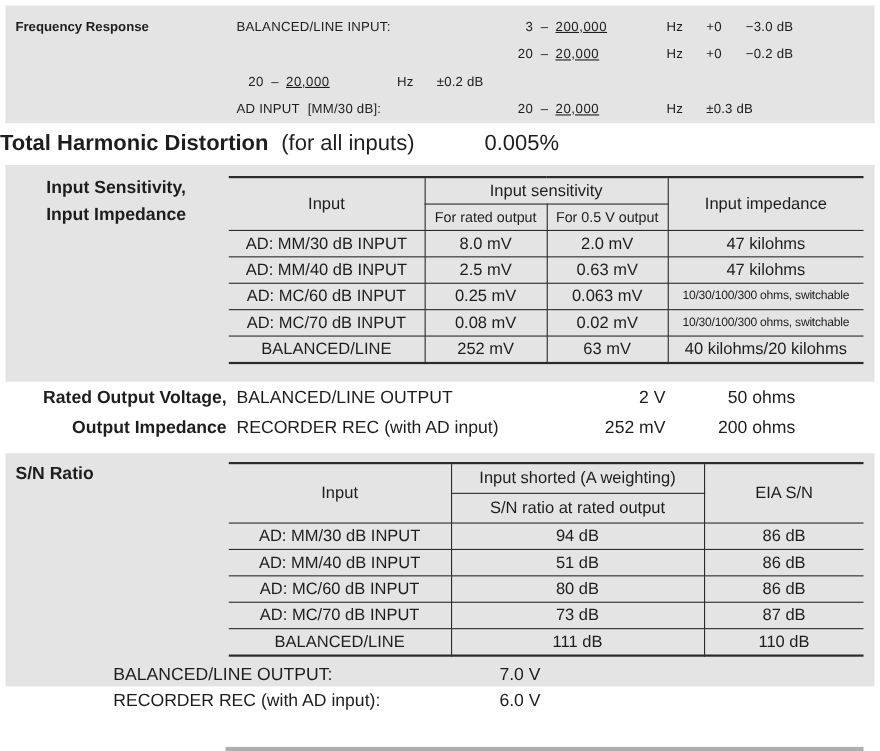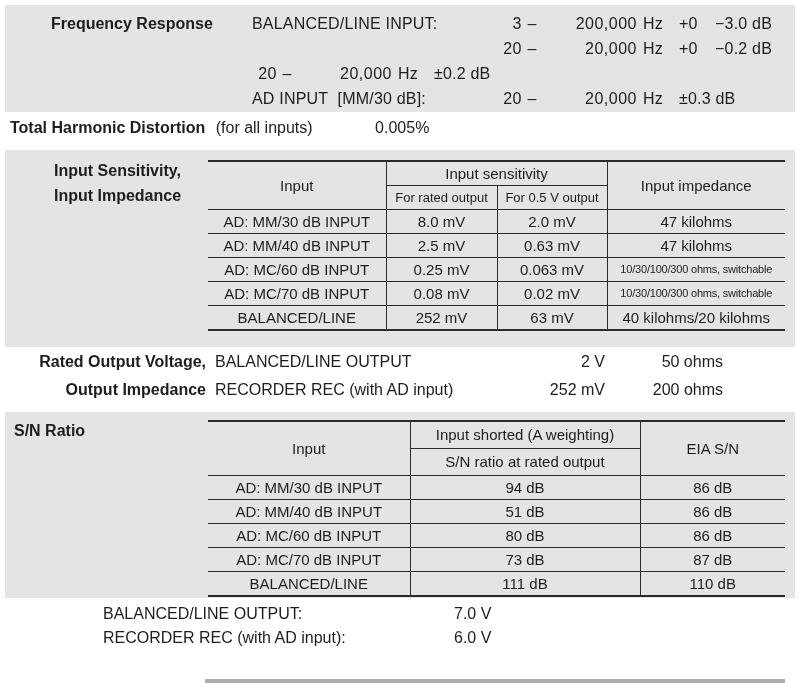--- a/index.html
+++ b/index.html
@@ -8,64 +8,64 @@
     --table-line:#2a2a2a;
   }
   html,body{margin:0;padding:0;background:#ffffff;width:800px;height:683px;overflow:hidden;}
   body{font-family:"Liberation Sans","DejaVu Sans",sans-serif;color:var(--text);-webkit-font-smoothing:antialiased;}
   .page{position:relative;width:800px;height:683px;background:#fff;}
   .band{position:absolute;left:5px;width:790px;background:var(--band-bg);}
   .bold{font-weight:bold;}
 
   
   #freq-band{top:5px;height:107px;padding-top:6px;box-sizing:border-box;}
-  .fr-row{display:flex;align-items:center;height:25px;padding-left:9px;font-size:16px;letter-spacing:.2px;white-space:nowrap;margin-left:37px;}
+  .fr-row{display:flex;align-items:center;height:25px;padding-left:9px;font-size:12px;letter-spacing:.2px;white-space:nowrap;}
   .fr-label{width:201px;font-weight:bold;letter-spacing:0;}
   .fr-name{width:245px;}
   .fr-start{width:25px;text-align:right;letter-spacing:.5px;}
   .fr-dash{width:20px;text-align:center;}
-  .fr-end{width:95px;text-align:right;letter-spacing:.5px;}
+  .fr-end{width:95px;text-align:left;letter-spacing:.5px;text-decoration:underline;}
   .fr-unit{width:42px;padding-left:6px;box-sizing:border-box;}
   .fr-tol1{width:36px;white-space:nowrap;overflow:visible;}
   .fr-tol2{white-space:nowrap;}
 
   
-  #thd-row{position:absolute;left:10px;top:119px;font-size:16px;white-space:nowrap;}
+  #thd-row{position:absolute;left:0;top:119px;font-size:20px;white-space:nowrap;}
   #thd-row .qual{margin-left:6px;}
   #thd-row .val{margin-left:58px;}
 
   
   table.spec-table{border-collapse:collapse;table-layout:fixed;position:absolute;
     border-top:2px solid var(--table-line);border-bottom:2px solid var(--table-line);
     font-size:15px;color:var(--text);}
   table.spec-table td{border:1px solid var(--table-line);text-align:center;vertical-align:middle;
     padding:0 3px;height:23px;line-height:1.05;overflow:hidden;white-space:nowrap;}
   table.spec-table td.no-l{border-left:none;text-align:center;}
   table.spec-table td.no-r{border-right:none;}
   td.subhead{font-size:13px;height:23px;}
   td.grouphead{height:21px;}
   td.small-txt{font-size:11px;letter-spacing:-0.2px;}
 
   
   #sens-band{top:150px;height:197px;}
   .side-label{position:absolute;text-align:center;font-weight:bold;font-size:16px;line-height:25px;}
-  #sens-label{left:15px;top:8px;width:195px;}
+  #sens-label{left:3px;top:8px;width:195px;}
   #sens-table{left:203px;top:10px;}
   #sn-table td.hdr2{height:26px;}
 
   
   #rated-section{position:absolute;left:10px;top:351px;}
   .ro-row{display:flex;align-items:center;height:22px;margin-bottom:6px;font-size:16px;white-space:nowrap;}
   .ro-label{width:196px;text-align:right;font-weight:bold;margin-right:9px;}
   .ro-name{width:250px;}
   .ro-val{width:140px;text-align:right;}
   .ro-imp{width:118px;text-align:right;}
 
   
-  #sn-band{top:412px;height:186px;}
+  #sn-band{top:412px;height:212px;}
   #sn-label{position:absolute;left:9px;top:10px;font-weight:bold;font-size:16px;}
   #sn-table{left:203px;top:8px;}
 
   
   #max-section{position:absolute;left:8px;top:602px;font-size:16px;}
   .mo-head{height:24px;line-height:24px;white-space:nowrap;}
   .mo-head .qual{margin-left:6px;}
   .mo-row{display:flex;height:24px;align-items:center;white-space:nowrap;}
   .mo-name{margin-left:95px;width:351px;}
   .mo-val{}

